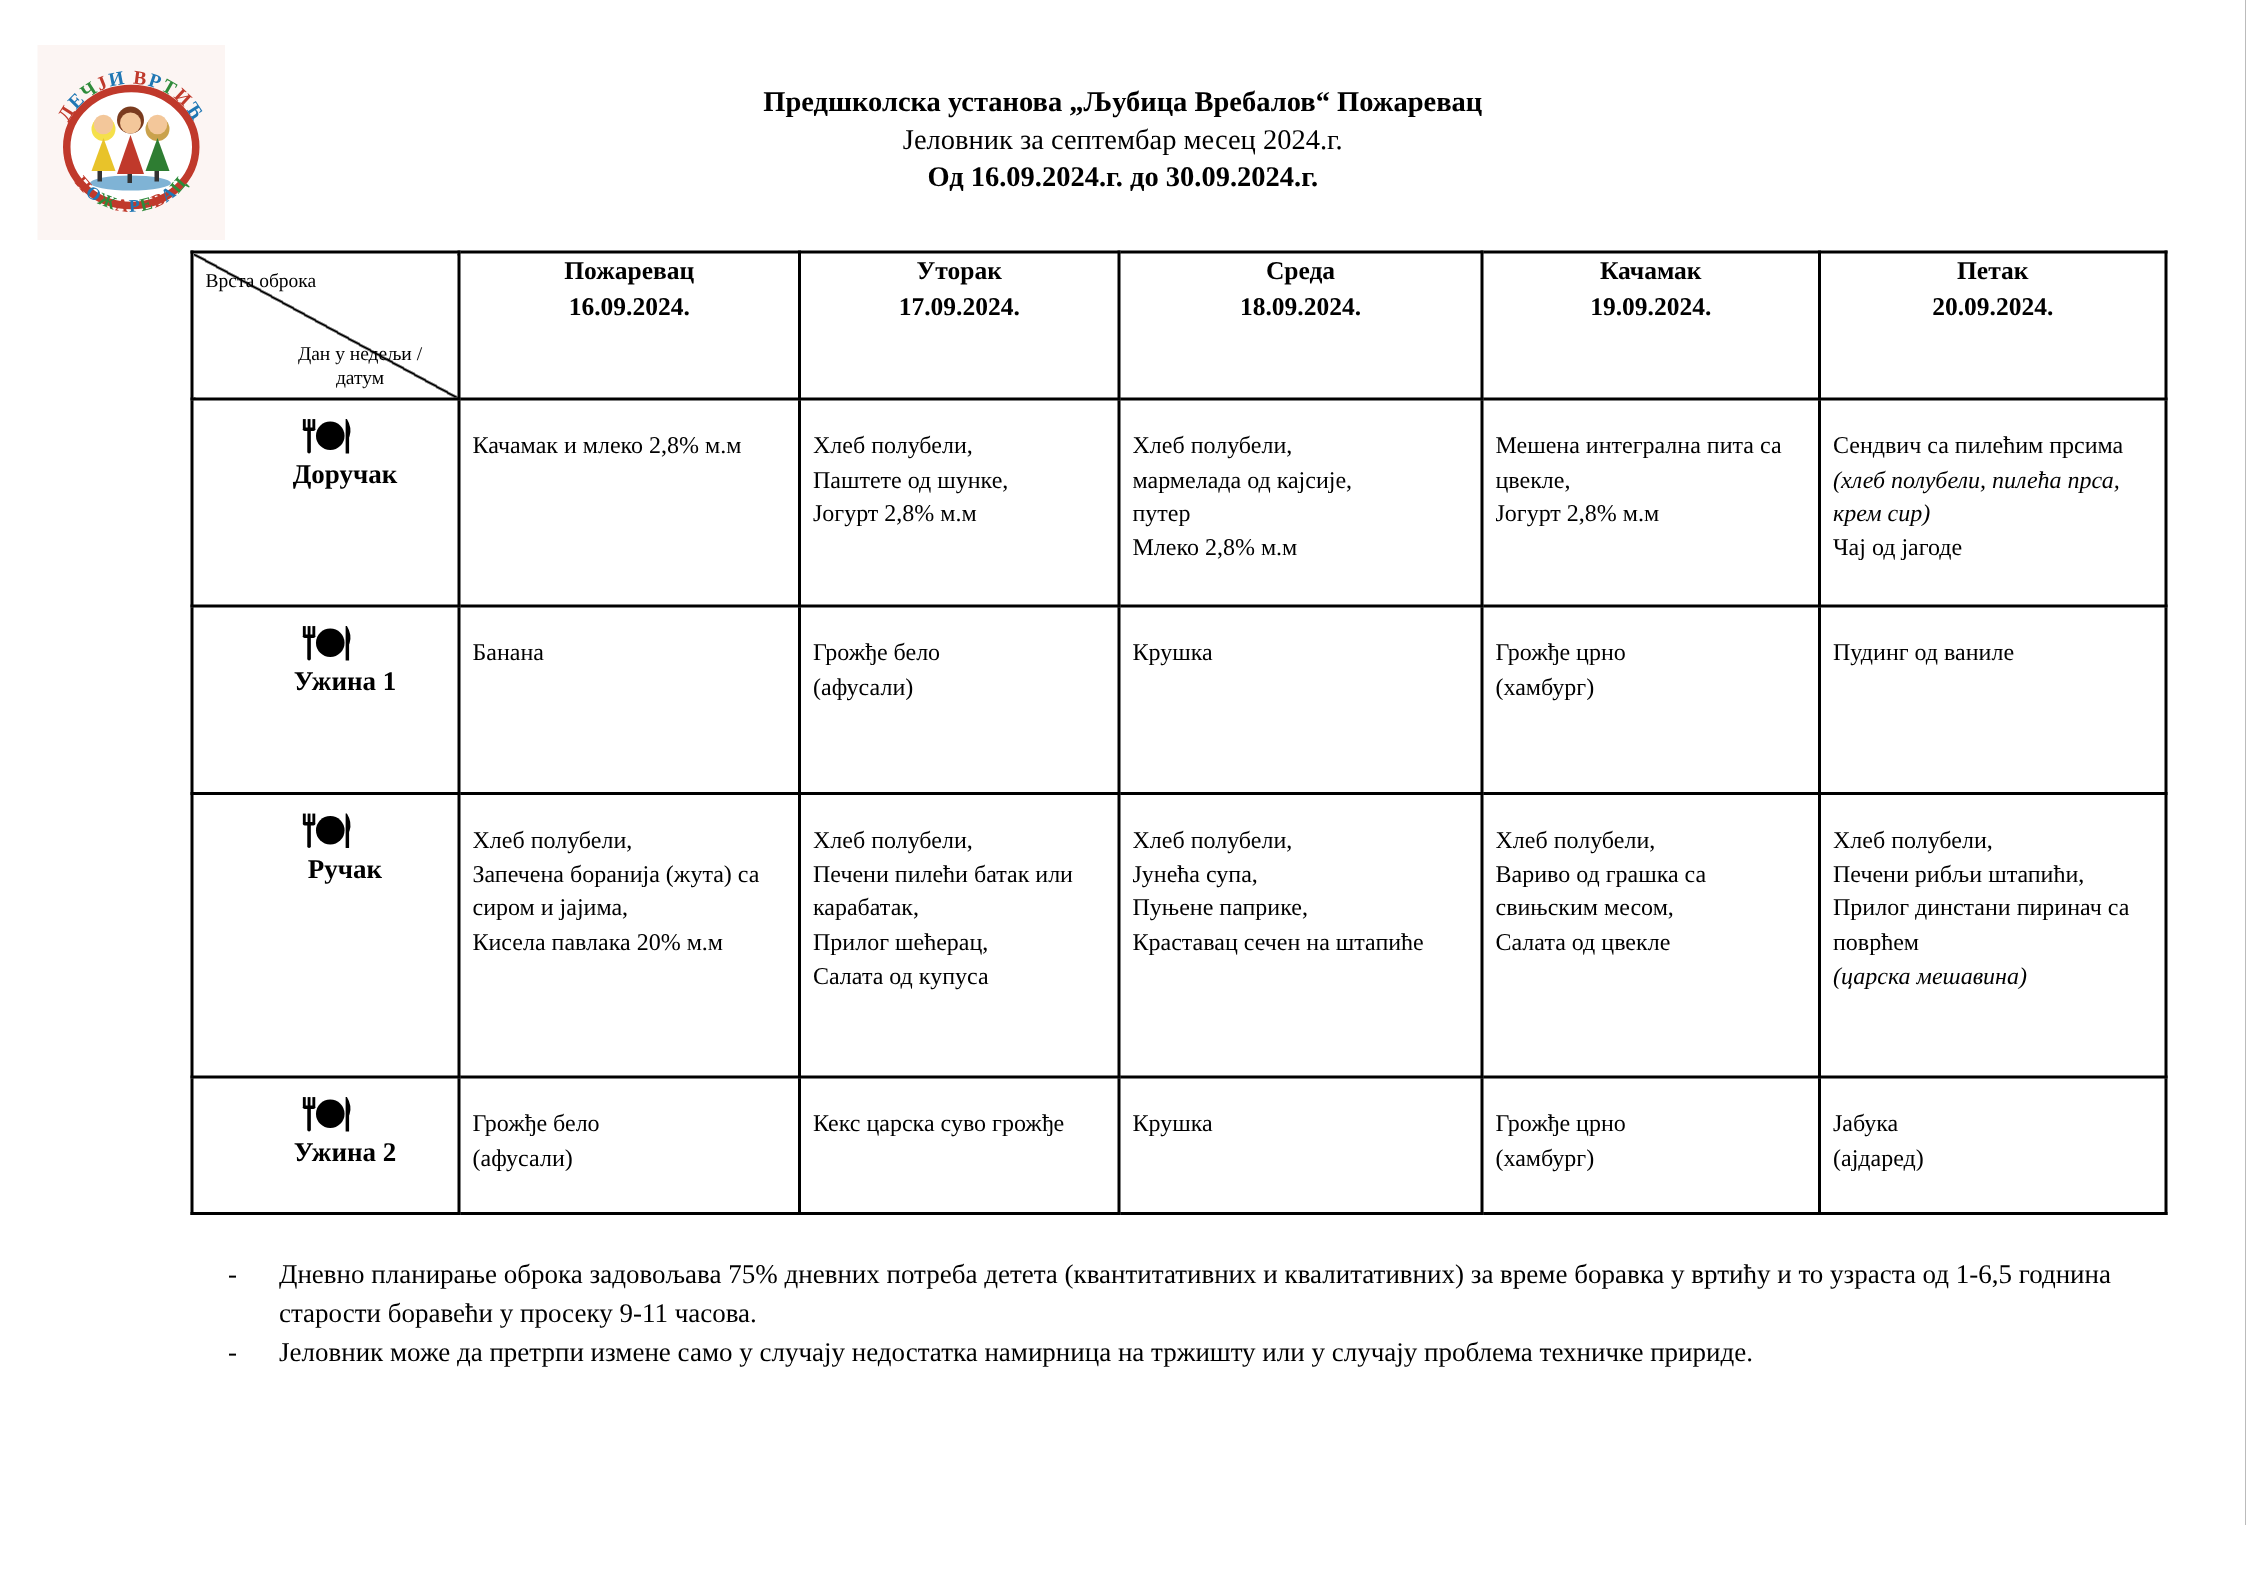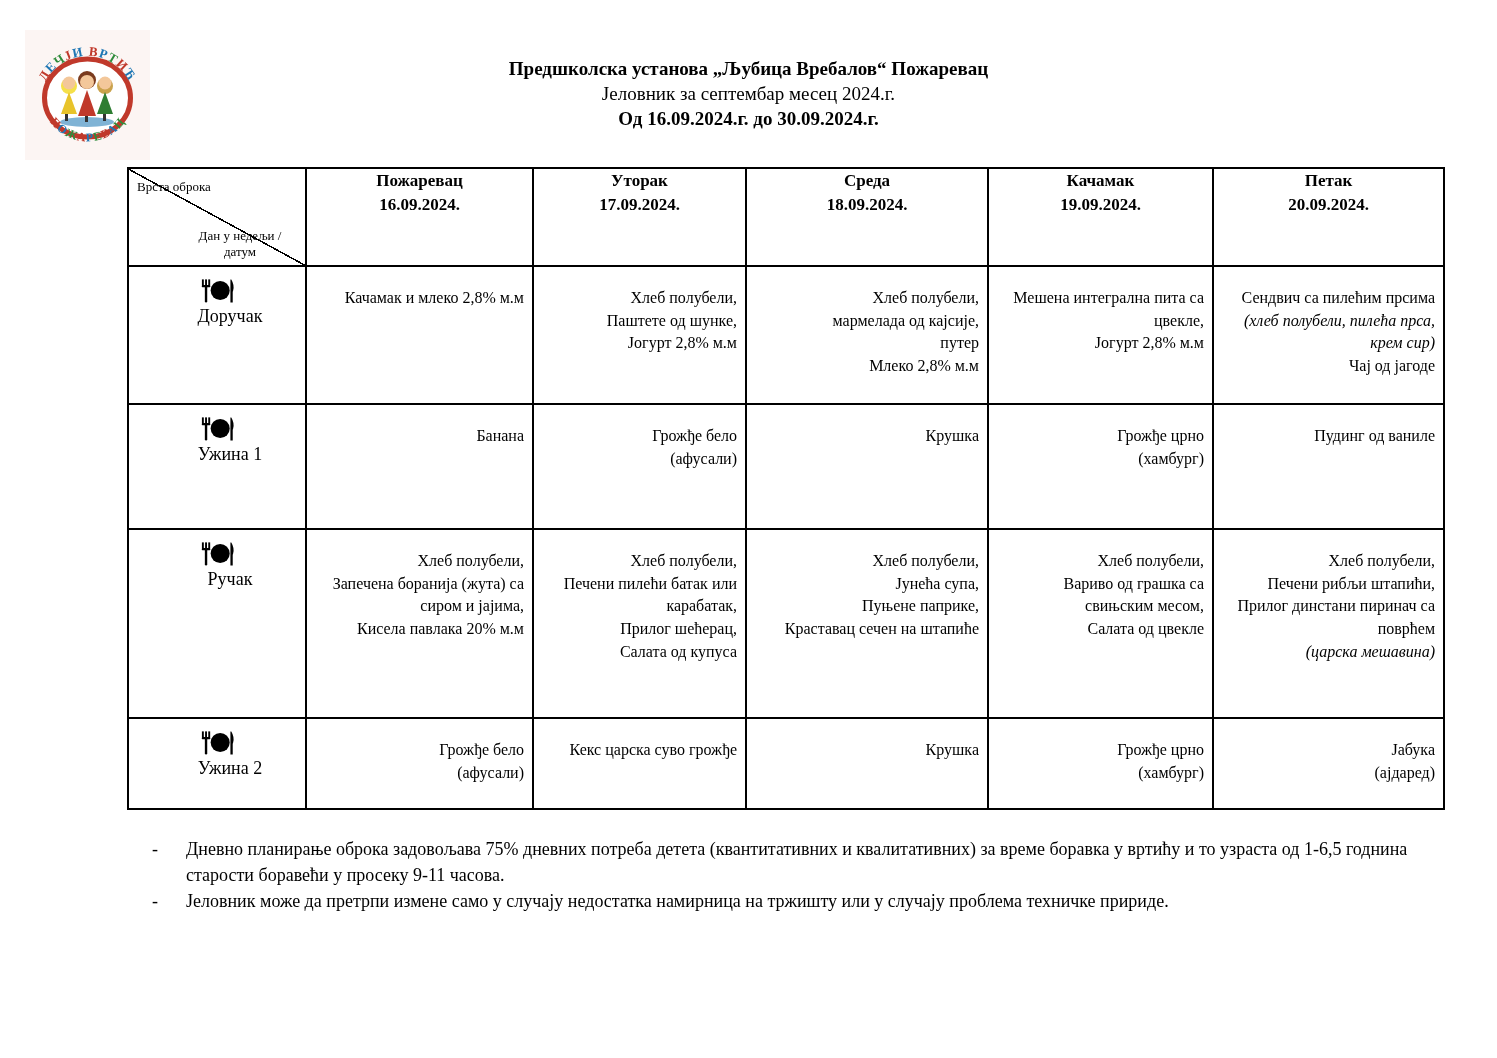--- a/index.html
+++ b/index.html
@@ -36,23 +36,23 @@
         transparent calc(50% - 1px),
         #000 calc(50% - 1px),
         #000 calc(50% + 0.5px),
         transparent calc(50% + 0.5px));
     padding-left: 32px;
   }
   .corner-top   { position:absolute; left:8px;  top:10px;  font-size:13px; }
   .corner-bottom{ position:absolute; right:6px; bottom:5px; font-size:13px; text-align:center; width:118px; line-height:1.25; }
   th.day-header { font-size:17px; font-weight:bold; vertical-align:middle; text-align:center; line-height:1.4; }
   td.meal-cell  { text-align:center; padding-top:10px; }
-  .meal-label   { font-size:18px; font-weight:normal; margin-top:2px;margin-left:26px; }
+  .meal-label   { font-size:18px; font-weight:bold; margin-top:2px;margin-left:26px; }
   .cutlery      { display:block; margin:0 auto; }
-  td.menu-cell  { text-align:right; padding:20px 8px 6px; font-size:16px; line-height:1.42; }
+  td.menu-cell  { text-align:left; padding:20px 8px 6px; font-size:16px; line-height:1.42; }
   .line.italic  { font-style:italic; }
   
   .notes { position:absolute; left:152px; top:836px; width:1285px; font-size:18px; }
   .note  { display:flex; gap:0; line-height:1.45; }
   .note .dash { width:34px; flex:0 0 34px; }
   .note.italic .text { }
 </style>
 </head>
 <body>
 

